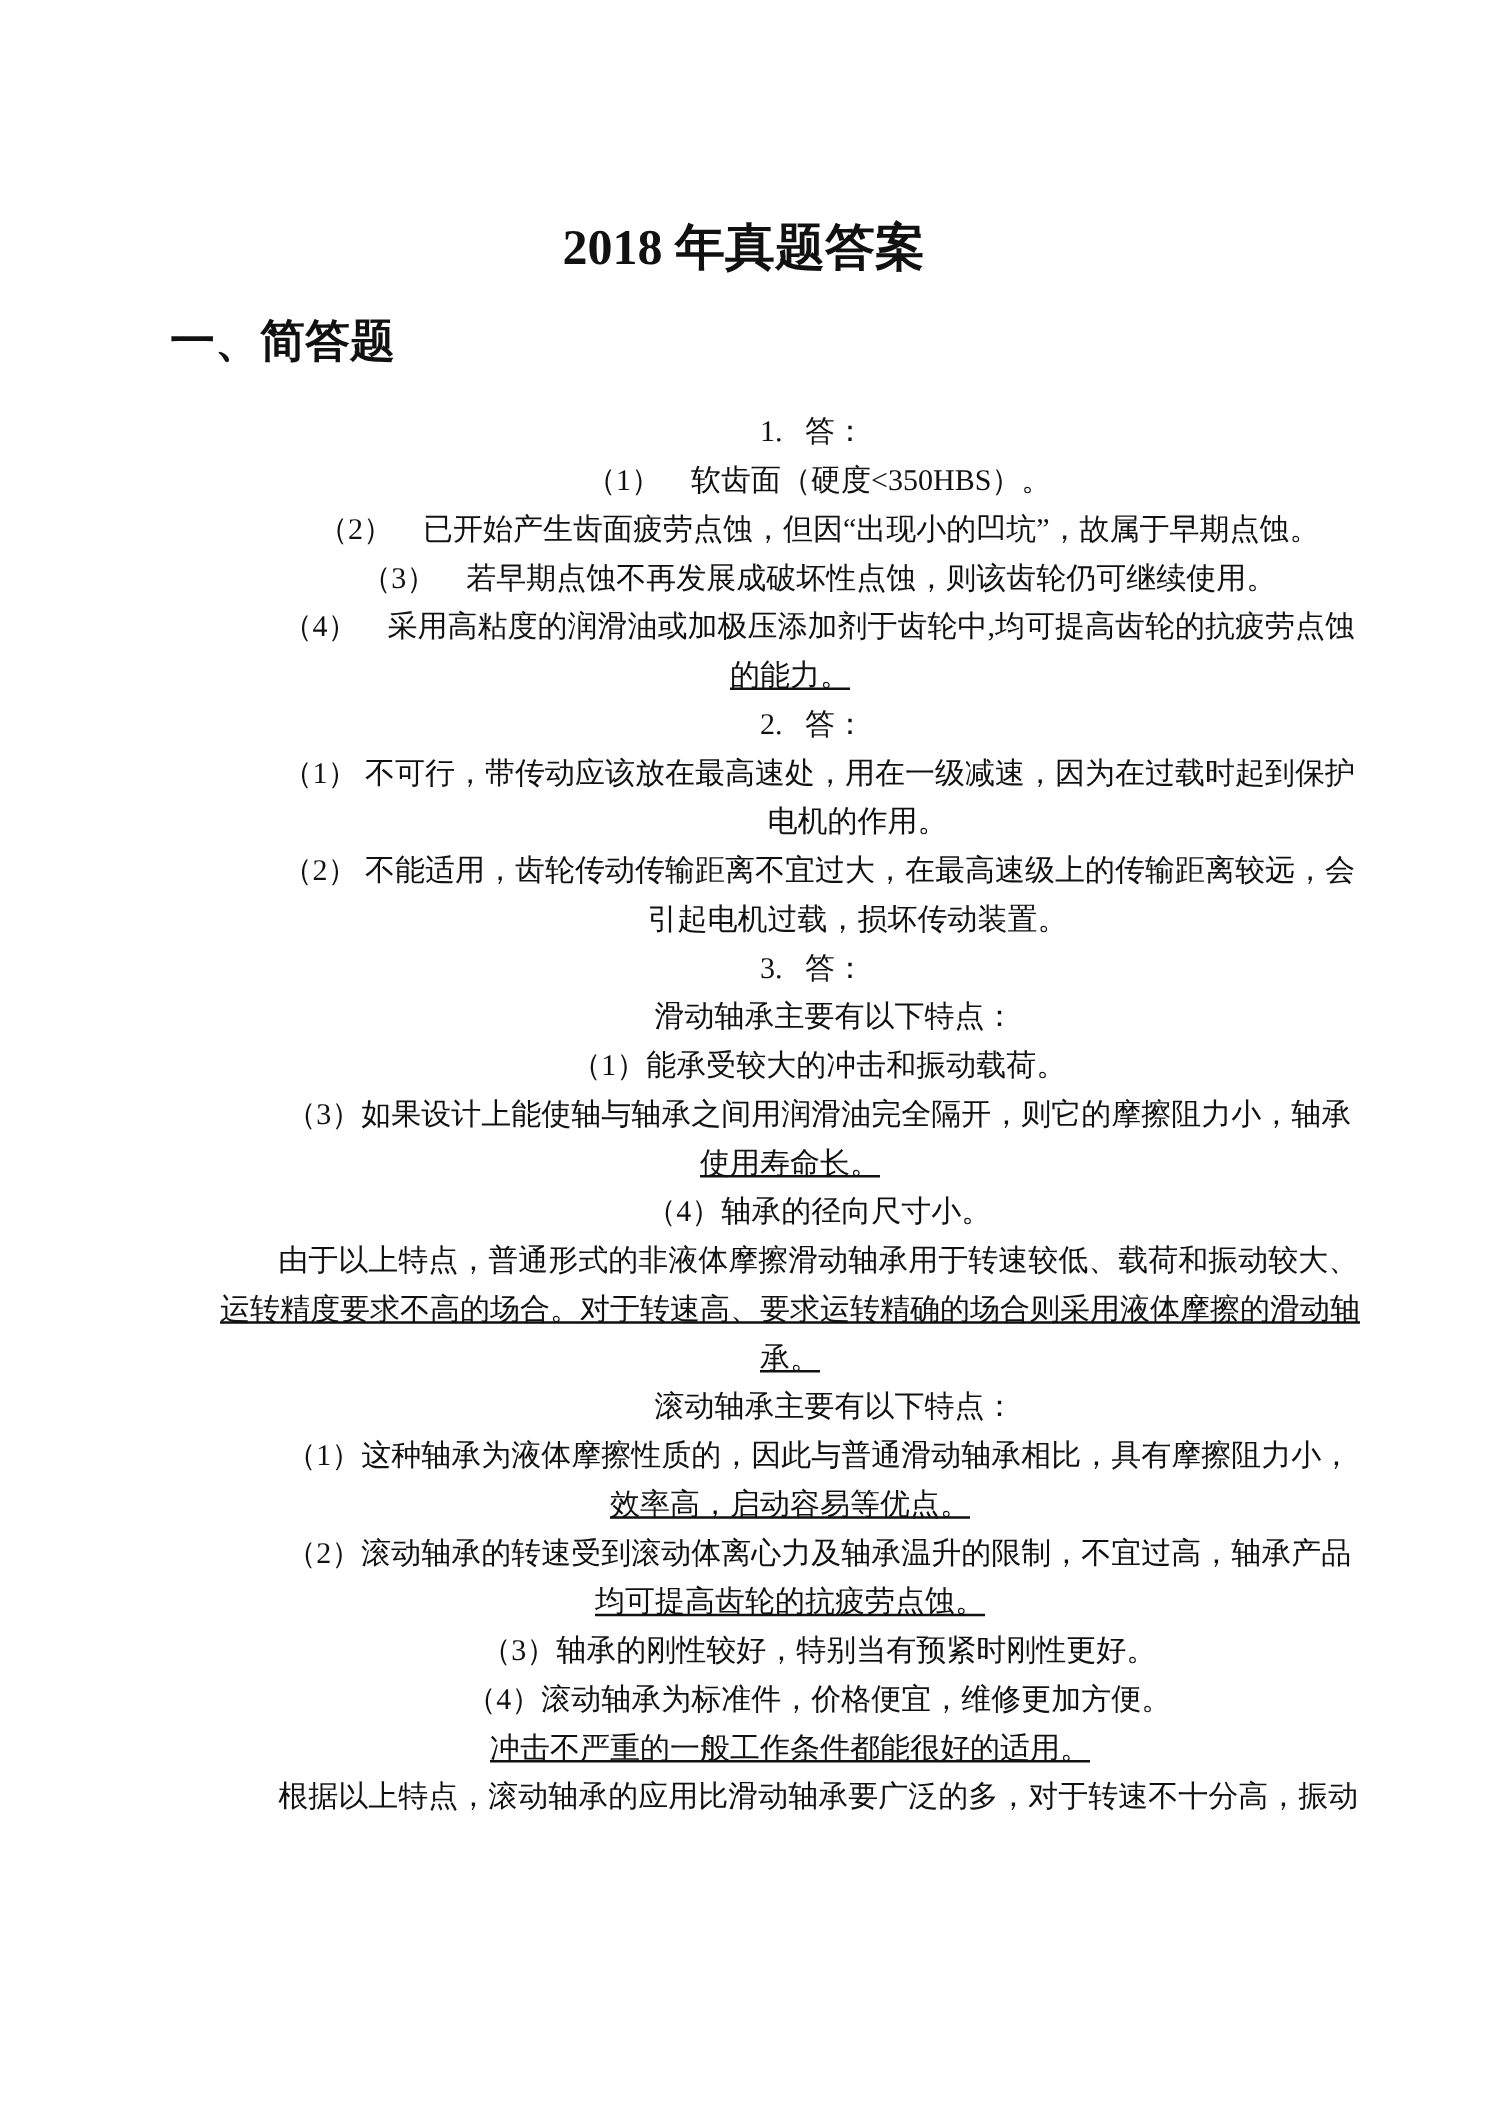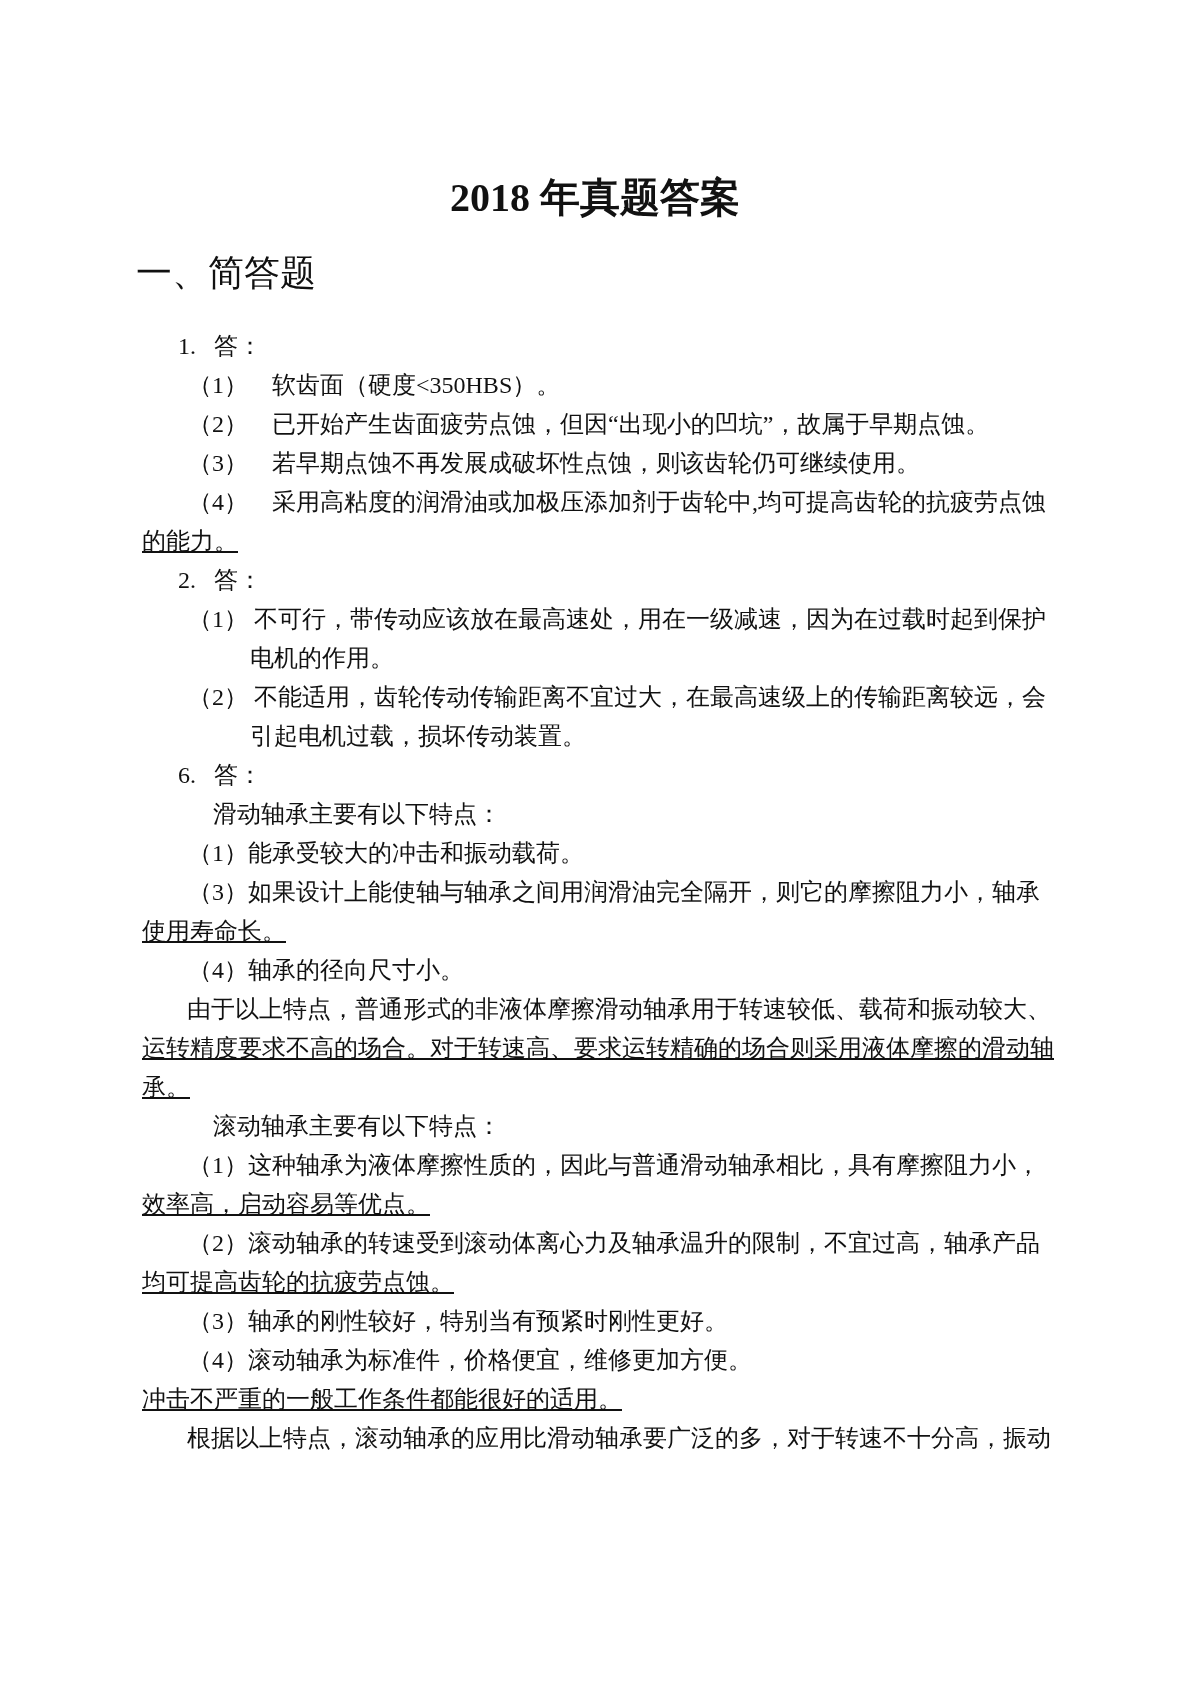--- a/index.html
+++ b/index.html
@@ -27,34 +27,35 @@
     font-size: 40px;
     font-weight: bold;
     white-space: pre;
   }
   .section-heading {
     position: absolute;
     top: 249px;
     left: 136px;
     margin: 0;
     font-size: 36px;
-    font-weight: normal;
+    font-weight: bold;
     white-space: pre;
   }
   .body-lines {
     position: absolute;
     top: 327px;
     left: 142px;
     width: 980px;
     font-size: 24px;
   }
   .line {
     height: 39px;
     line-height: 39px;
     white-space: pre;
+    text-align: center;
   }
   .indent-answer { padding-left: 36px; }
   .indent-item   { padding-left: 46px; }
   .indent-hang   { padding-left: 108px; }
   .indent-para2  { padding-left: 45px; }
   .indent-para3  { padding-left: 71px; }
   .indent-flush  { padding-left: 0; text-decoration: underline; }
 </style>
 </head>
 <body>
@@ -67,21 +68,21 @@
       <div class="line indent-item">（1）　软齿面（硬度&lt;350HBS）。</div>
       <div class="line indent-item">（2）　已开始产生齿面疲劳点蚀，但因“出现小的凹坑”，故属于早期点蚀。</div>
       <div class="line indent-item">（3）　若早期点蚀不再发展成破坏性点蚀，则该齿轮仍可继续使用。</div>
       <div class="line indent-item">（4）　采用高粘度的润滑油或加极压添加剂于齿轮中,均可提高齿轮的抗疲劳点蚀</div>
       <div class="line indent-flush">的能力。</div>
       <div class="line indent-answer">2.   答：</div>
       <div class="line indent-item">（1） 不可行，带传动应该放在最高速处，用在一级减速，因为在过载时起到保护</div>
       <div class="line indent-hang">电机的作用。</div>
       <div class="line indent-item">（2） 不能适用，齿轮传动传输距离不宜过大，在最高速级上的传输距离较远，会</div>
       <div class="line indent-hang">引起电机过载，损坏传动装置。</div>
-      <div class="line indent-answer">6.   答：</div>
+      <div class="line indent-answer">3.   答：</div>
       <div class="line indent-para3">滑动轴承主要有以下特点：</div>
       <div class="line indent-item">（1）能承受较大的冲击和振动载荷。</div>
       <div class="line indent-item">（3）如果设计上能使轴与轴承之间用润滑油完全隔开，则它的摩擦阻力小，轴承</div>
       <div class="line indent-flush">使用寿命长。</div>
       <div class="line indent-item">（4）轴承的径向尺寸小。</div>
       <div class="line indent-para2">由于以上特点，普通形式的非液体摩擦滑动轴承用于转速较低、载荷和振动较大、</div>
       <div class="line indent-flush">运转精度要求不高的场合。对于转速高、要求运转精确的场合则采用液体摩擦的滑动轴</div>
       <div class="line indent-flush">承。</div>
       <div class="line indent-para3">滚动轴承主要有以下特点：</div>
       <div class="line indent-item">（1）这种轴承为液体摩擦性质的，因此与普通滑动轴承相比，具有摩擦阻力小，</div>

